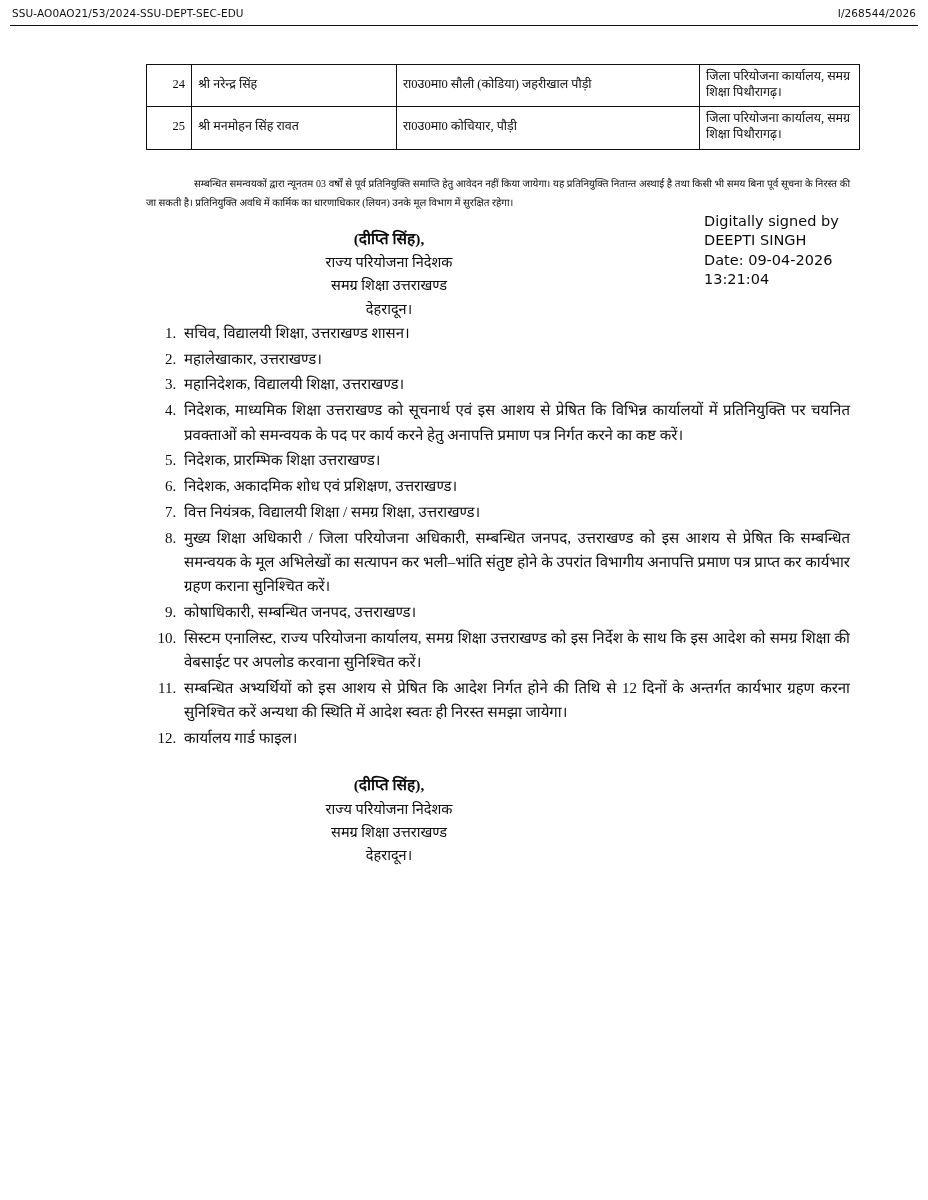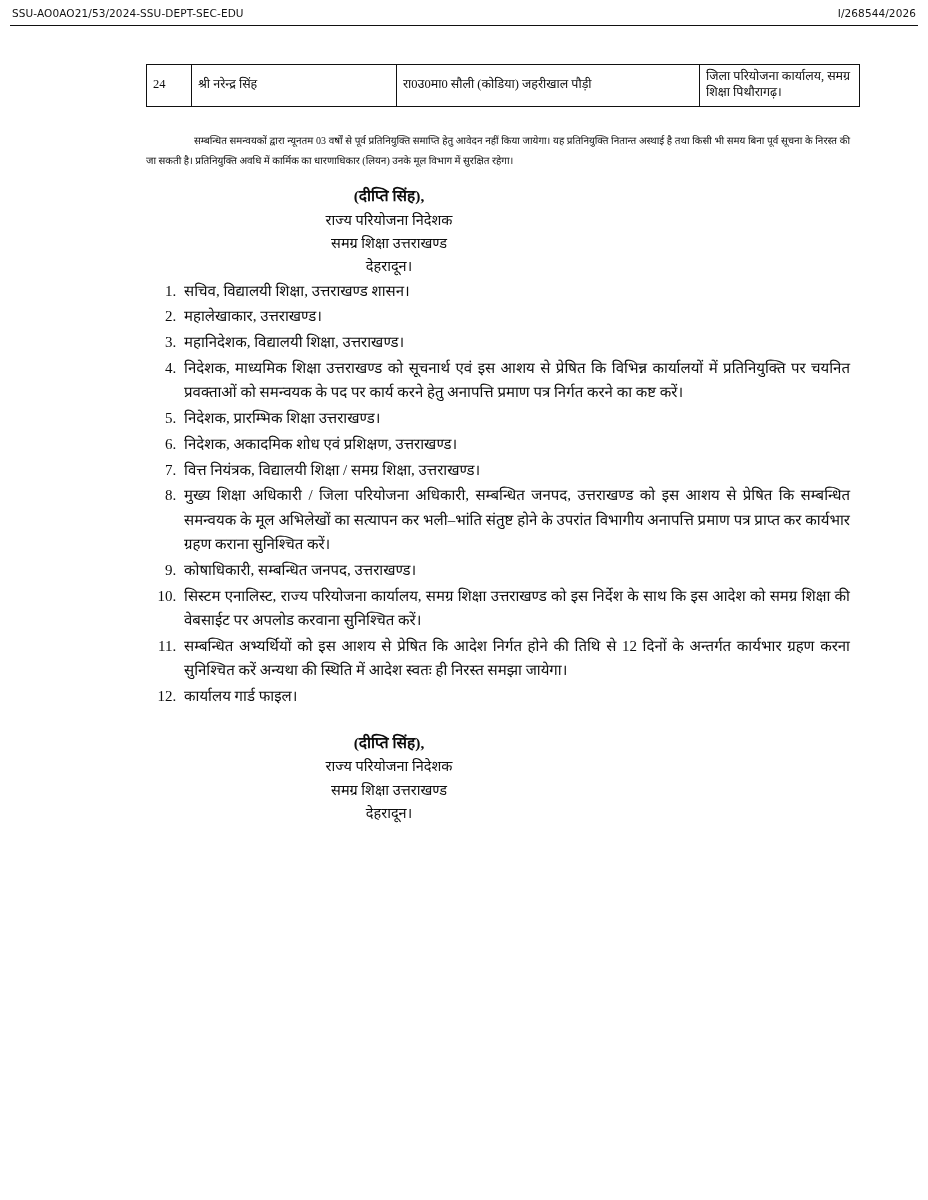--- a/index.html
+++ b/index.html
@@ -62,21 +62,21 @@
     width: 100%;
     font-family: "Liberation Serif", serif;
     font-size: 12.5px;
   }
   table.deput td {
     border: 1px solid #111;
     padding: 4px 6px 6px 6px;
     vertical-align: middle;
     line-height: 1.25;
   }
-  td.c-sn { width: 32px; text-align: left; }
+  td.c-sn { width: 32px; text-align: right; }
   td.c-name { width: 192px; }
   td.c-place { width: 290px; border-radius: 21px; }
   td.c-office { }
 
   
   .para {
     margin: 24px 78px 0 146px;
     font-size: 10px;
     line-height: 1.95;
     text-align: justify;
@@ -151,28 +151,40 @@
 
   <div class="tbl-wrap">
     <table class="deput">
       <tbody>
         <tr>
           <td class="c-sn">24</td>
           <td class="c-name">श्री नरेन्द्र सिंह</td>
           <td class="c-place">रा0उ0मा0 सौली (कोडिया) जहरीखाल पौड़ी</td>
           <td class="c-office">जिला परियोजना कार्यालय, समग्र शिक्षा पिथौरागढ़।</td>
         </tr>
+        <tr>
+          <td class="c-sn">25</td>
+          <td class="c-name">श्री मनमोहन सिंह रावत</td>
+          <td class="c-place">रा0उ0मा0 कोचियार, पौड़ी</td>
+          <td class="c-office">जिला परियोजना कार्यालय, समग्र शिक्षा पिथौरागढ़।</td>
+        </tr>
       </tbody>
     </table>
   </div>
 
   <div class="para">
     <span class="indent"></span><span>सम्बन्धित समन्वयकों द्वारा न्यूनतम 03 वर्षों से पूर्व प्रतिनियुक्ति समाप्ति हेतु आवेदन नहीं किया जायेगा। यह प्रतिनियुक्ति नितान्त अस्थाई है तथा किसी भी समय बिना पूर्व सूचना के निरस्त की जा सकती है। प्रतिनियुक्ति अवधि में कार्मिक का धारणाधिकार (लियन) उनके मूल विभाग में सुरक्षित रहेगा।</span>
   </div>
 
+  <div class="dig-sign">
+    <div>Digitally signed by</div>
+    <div>DEEPTI SINGH</div>
+    <div>Date: 09-04-2026</div>
+    <div>13:21:04</div>
+  </div>
 
   <div class="sign-block">
     <div class="nm">(दीप्ति सिंह),</div>
     <div>राज्य परियोजना निदेशक</div>
     <div>समग्र शिक्षा उत्तराखण्ड</div>
     <div>देहरादून।</div>
   </div>
 
 
   <ol class="copy-list">

